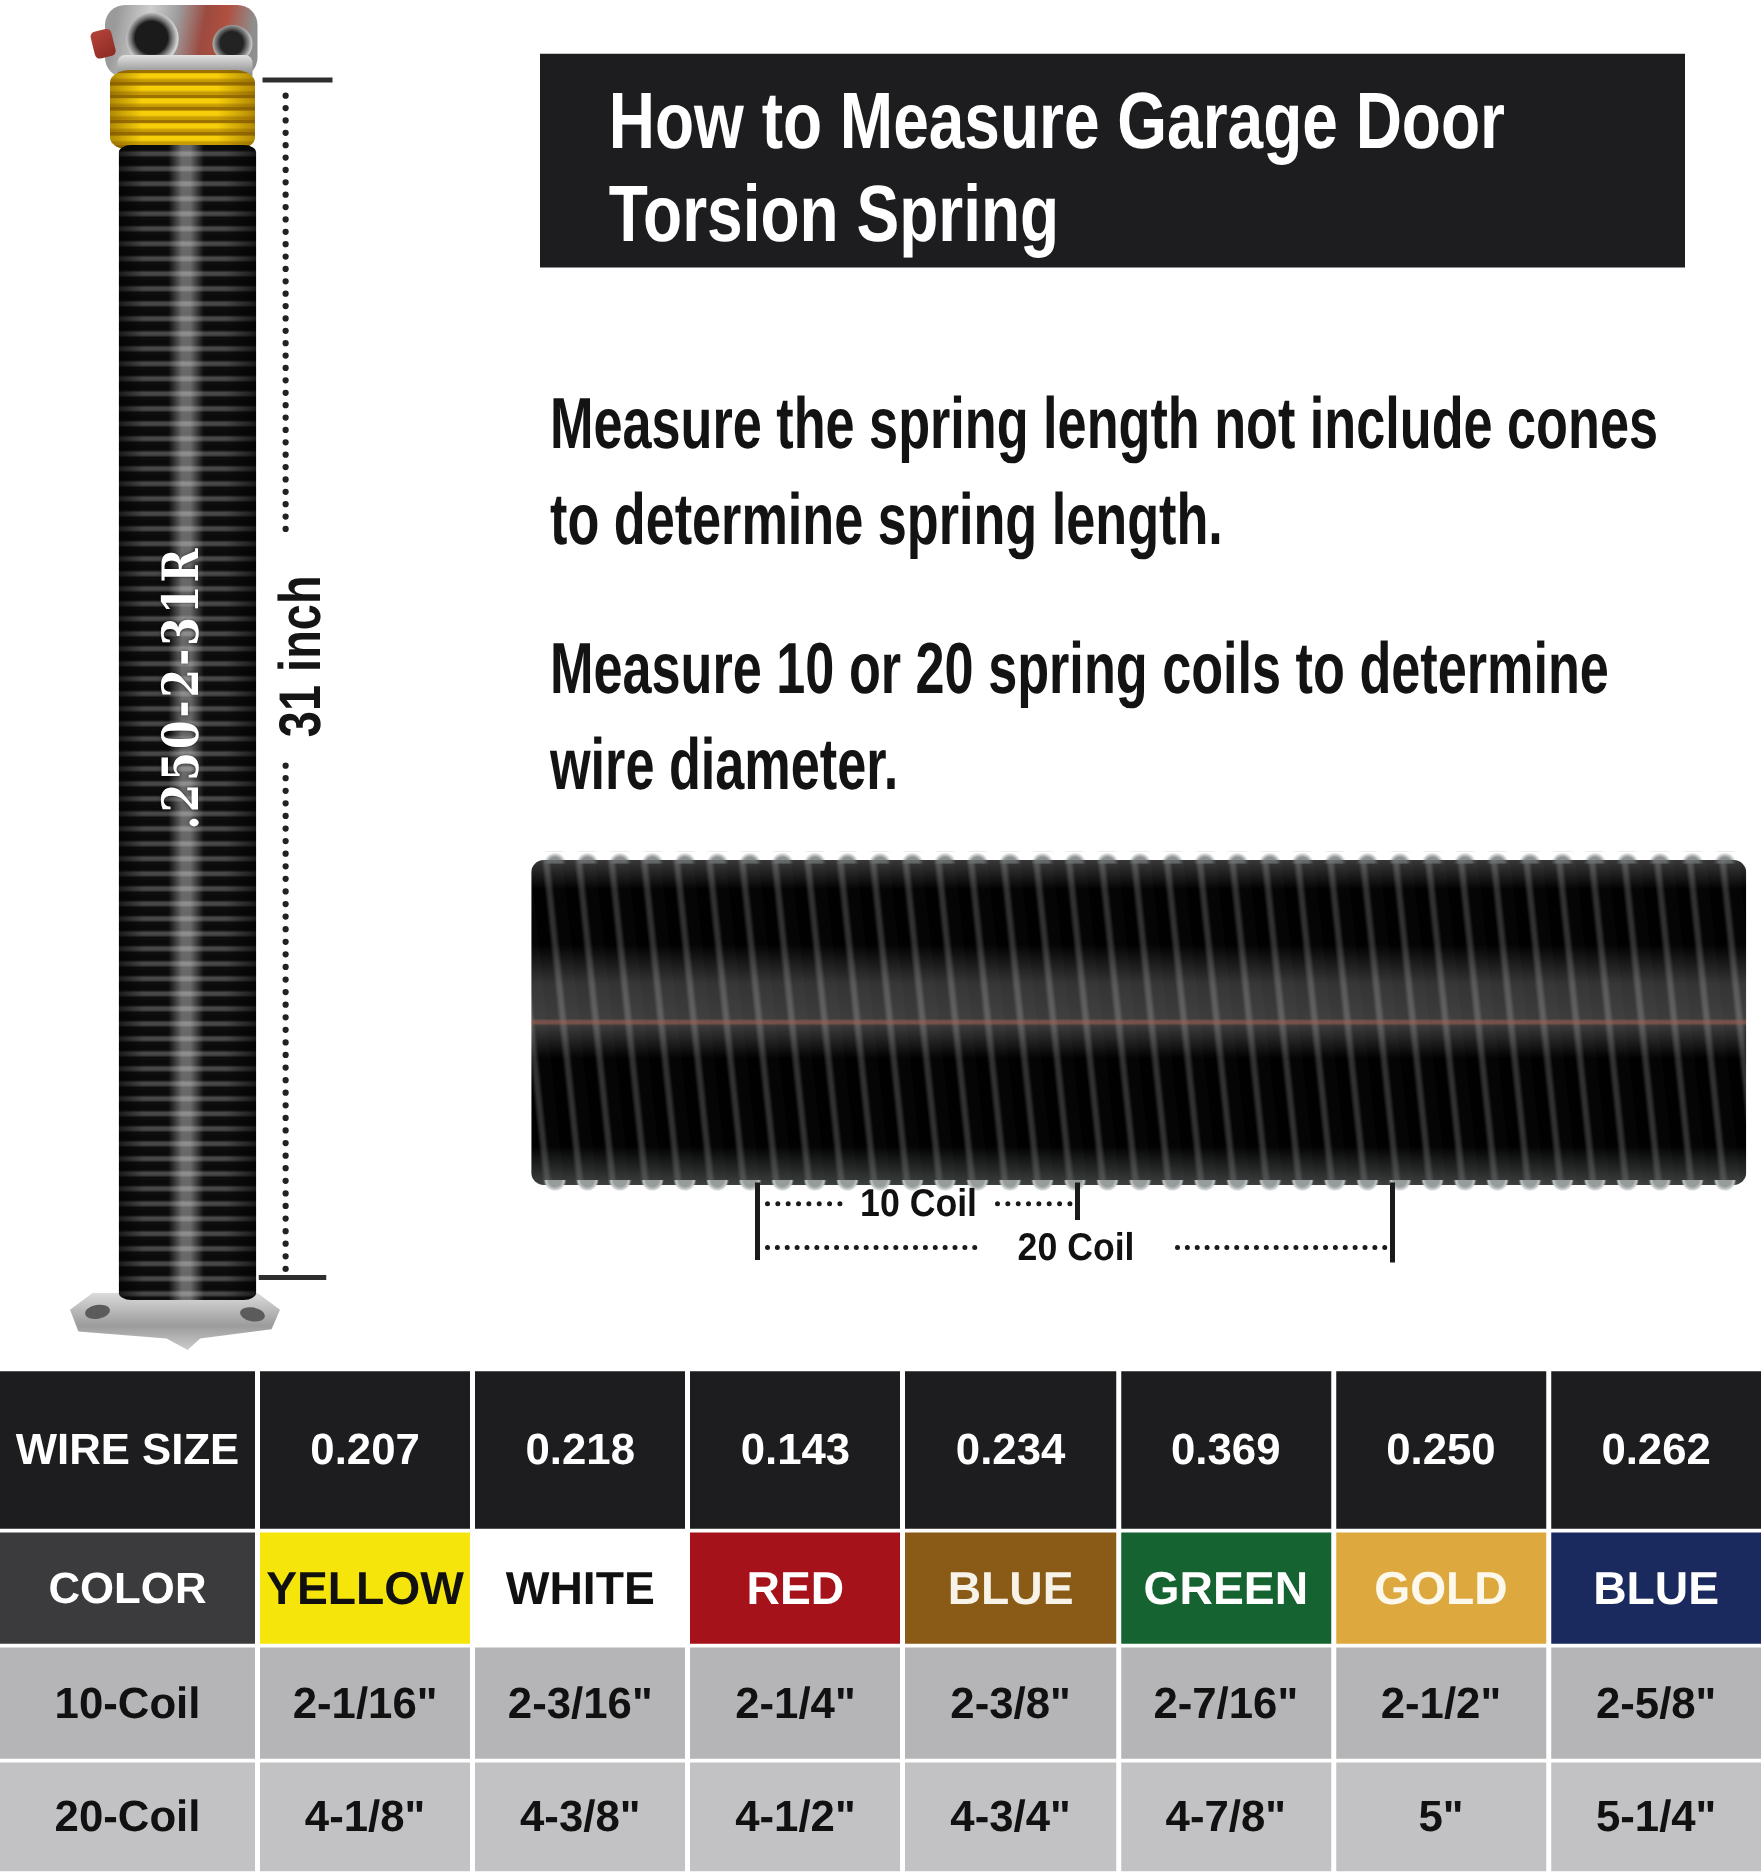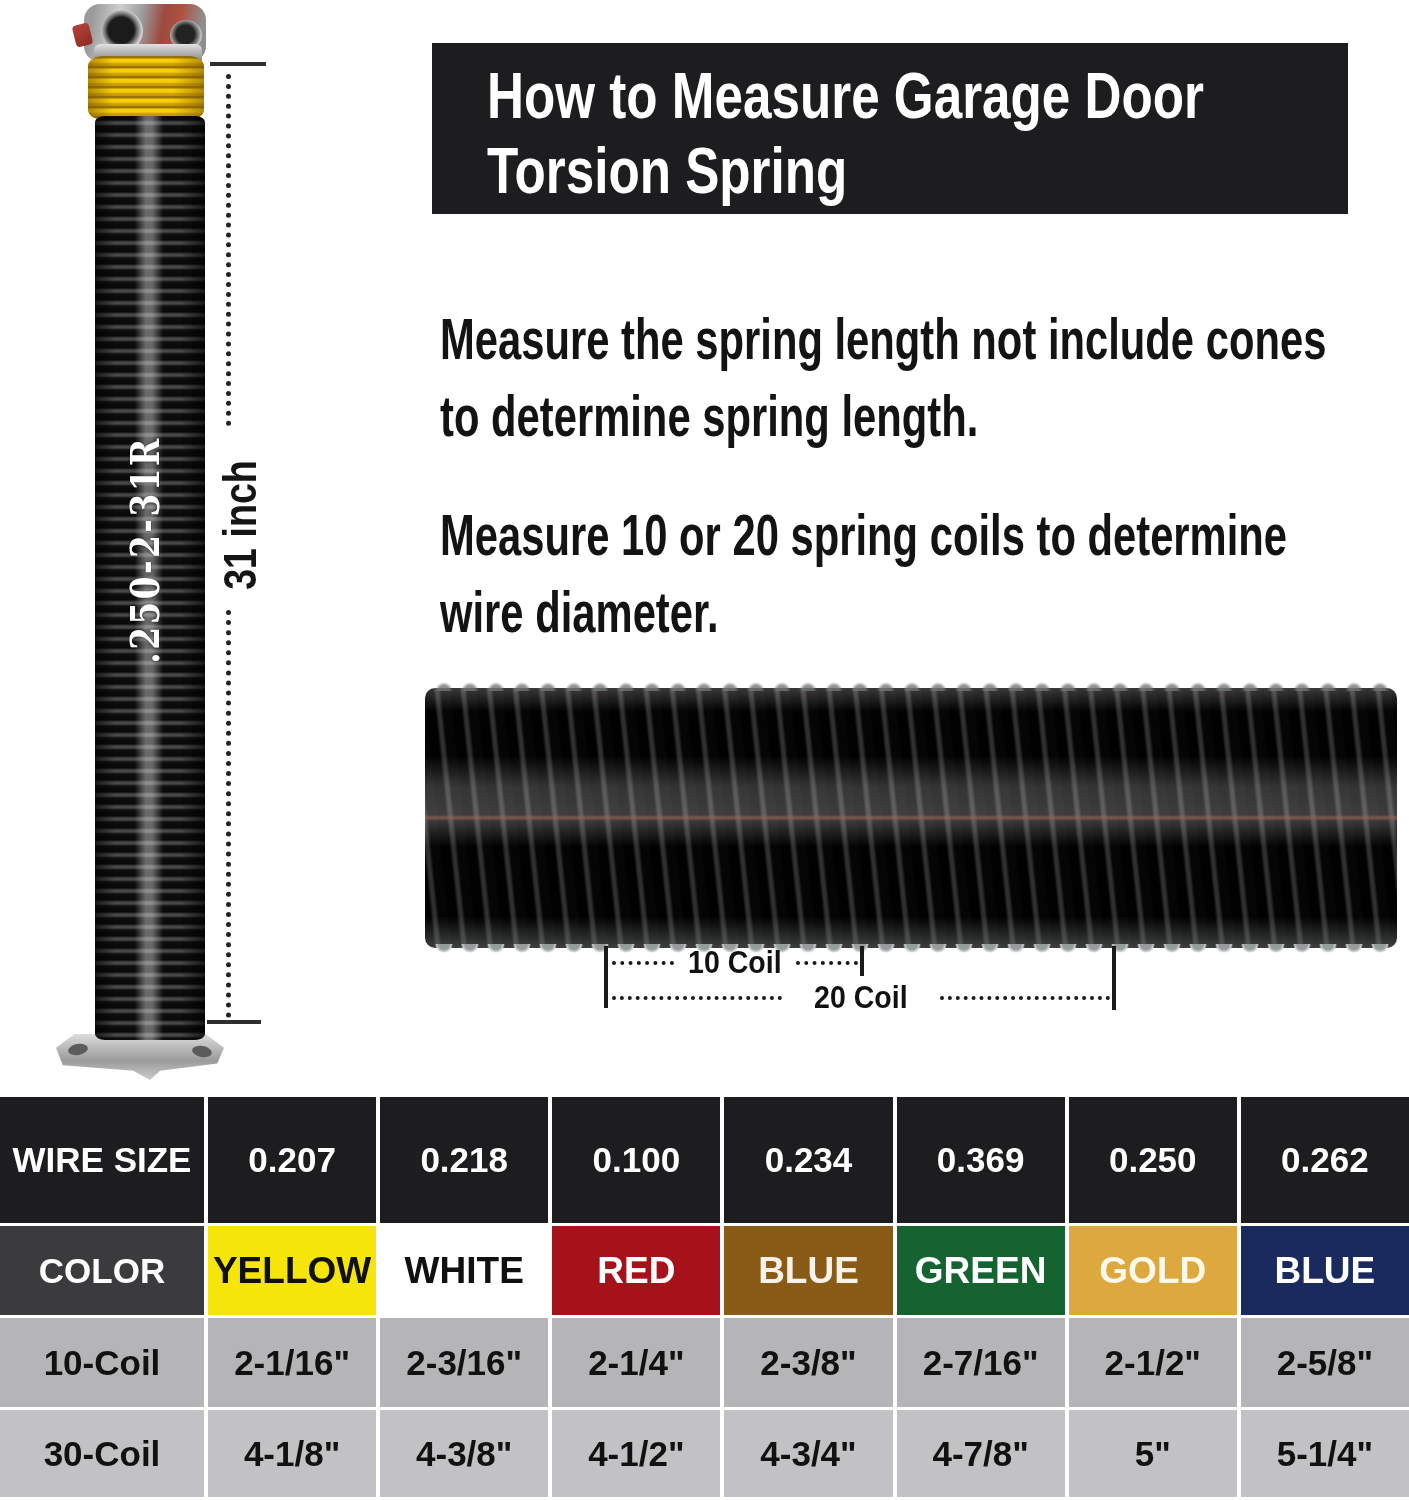--- a/index.html
+++ b/index.html
@@ -149,21 +149,21 @@
       <div class="dim-label">20 Coil</div>
       <div class="dim-dotted-h"></div>
     </div>
   </div>
 
   <div class="spec-table">
 
     <div class="cell hdr">WIRE SIZE</div>
     <div class="cell hdr">0.207</div>
     <div class="cell hdr">0.218</div>
-    <div class="cell hdr">0.100</div>
+    <div class="cell hdr">0.143</div>
     <div class="cell hdr">0.234</div>
     <div class="cell hdr">0.369</div>
     <div class="cell hdr">0.250</div>
     <div class="cell hdr">0.262</div>
 
     <div class="cell colorhdr">COLOR</div>
     <div class="cell swatch" style="background: rgb(246, 229, 10); color: rgb(16, 16, 16);">YELLOW</div>
     <div class="cell swatch" style="background: rgb(255, 255, 255); color: rgb(16, 16, 16);">WHITE</div>
     <div class="cell swatch" style="background: rgb(166, 18, 26); color: rgb(255, 255, 255);">RED</div>
     <div class="cell swatch" style="background: rgb(138, 90, 23); color: rgb(247, 243, 232);">BLUE</div>
@@ -173,21 +173,21 @@
 
     <div class="cell g10">10-Coil</div>
     <div class="cell g10">2-1/16"</div>
     <div class="cell g10">2-3/16"</div>
     <div class="cell g10">2-1/4"</div>
     <div class="cell g10">2-3/8"</div>
     <div class="cell g10">2-7/16"</div>
     <div class="cell g10">2-1/2"</div>
     <div class="cell g10">2-5/8"</div>
 
-    <div class="cell g20">30-Coil</div>
+    <div class="cell g20">20-Coil</div>
     <div class="cell g20">4-1/8"</div>
     <div class="cell g20">4-3/8"</div>
     <div class="cell g20">4-1/2"</div>
     <div class="cell g20">4-3/4"</div>
     <div class="cell g20">4-7/8"</div>
     <div class="cell g20">5"</div>
     <div class="cell g20">5-1/4"</div>
   </div>
 
 </div>

